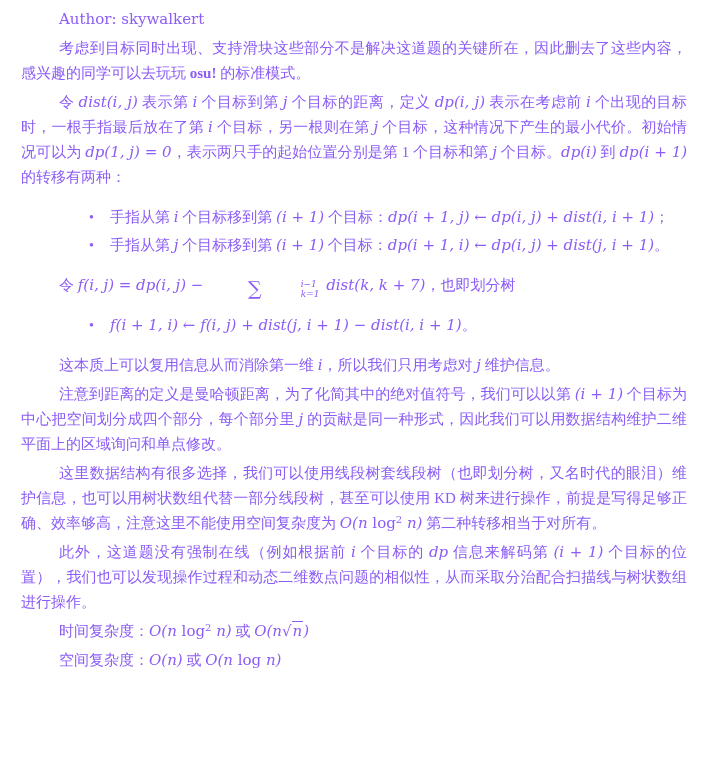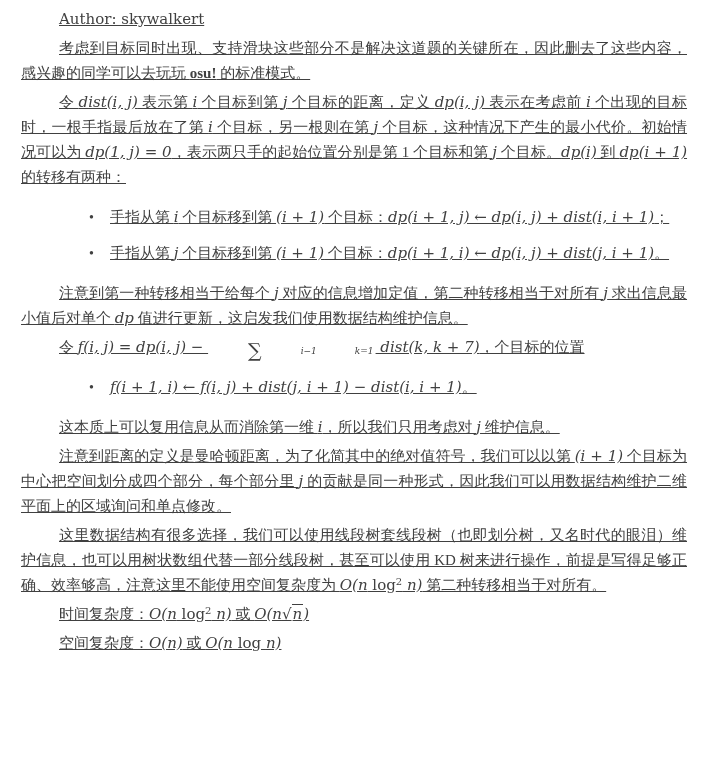--- a/index.html
+++ b/index.html
@@ -7,37 +7,36 @@
   .page {
     position: relative;
     width: 706px;
     height: 761px;
     background: #ffffff;
     padding: 7px 19px 0 21px;
     overflow: hidden;
     font-family: "Liberation Serif", "DejaVu Serif", serif;
     font-size: 15px;
     line-height: 25px;
-    color: #404040;
-    text-decoration: underline;
+    color: #8b5cf6;
   }
   .para {
     text-indent: 38px;
     text-align: justify;
     margin-top: 4px;
   }
   .para:first-child { margin-top: 0; }
   ul.bullets {
     list-style: none;
     margin: 15px 0 15px 0;
     padding-left: 89px;
   }
   ul.bullets li {
     position: relative;
-    margin-top: 11px;
+    margin-top: 3px;
     text-align: left;
   }
   ul.bullets li:first-child { margin-top: 0; }
   ul.bullets li::before {
     content: "\2022";
     position: absolute;
     left: -21px;
     top: 0;
     font-size: 14px;
   }
@@ -60,20 +59,21 @@
     margin: 0 2px;
   }
   .sum .sigma {
     font-family: "DejaVu Serif", serif;
     font-style: normal;
     font-size: 19px;
     line-height: 19px;
   }
   .sum .limits {
     display: inline-flex;
+    flex-direction: column;
     font-family: "DejaVu Serif", serif;
     font-style: italic;
     font-size: 9px;
     line-height: 9.5px;
     margin-left: 1px;
     transform: translateY(1px);
     justify-content: flex-end;
   }
   .sqrt { display: inline; white-space: nowrap; }
   .sqrt .rad { font-family: "DejaVu Serif", serif; font-style: normal; }
@@ -89,30 +89,30 @@
 
 <div class="page">
   <div id="doc-body">
       <div class="para"><span class="seg-roman">Author: skywalkert</span></div>
       <div class="para"><span class="seg-plain">考虑到目标同时出现、支持滑块这些部分不是解决这道题的关键所在，因此删去了这些内容，感兴趣的同学可以去玩玩 </span><span class="seg-bold">osu!</span><span class="seg-plain"> 的标准模式。</span></div>
       <div class="para"><span class="seg-plain">令 </span><span class="seg-math">dist(i, j)</span><span class="seg-plain"> 表示第 </span><span class="seg-math">i</span><span class="seg-plain"> 个目标到第 </span><span class="seg-math">j</span><span class="seg-plain"> 个目标的距离，定义 </span><span class="seg-math">dp(i, j)</span><span class="seg-plain"> 表示在考虑前 </span><span class="seg-math">i</span><span class="seg-plain"> 个出现的目标时，一根手指最后放在了第 </span><span class="seg-math">i</span><span class="seg-plain"> 个目标，另一根则在第 </span><span class="seg-math">j</span><span class="seg-plain"> 个目标，这种情况下产生的最小代价。初始情况可以为 </span><span class="seg-math">dp(1, j) = 0</span><span class="seg-plain">，表示两只手的起始位置分别是第 1 个目标和第 </span><span class="seg-math">j</span><span class="seg-plain"> 个目标。</span><span class="seg-math">dp(i)</span><span class="seg-plain"> 到 </span><span class="seg-math">dp(i + 1)</span><span class="seg-plain"> 的转移有两种：</span></div>
       <ul class="bullets">
         <li><span class="seg-plain">手指从第 </span><span class="seg-math">i</span><span class="seg-plain"> 个目标移到第 </span><span class="seg-math">(i + 1)</span><span class="seg-plain"> 个目标：</span><span class="seg-math">dp(i + 1, j) ← dp(i, j) + dist(i, i + 1)</span><span class="seg-plain">；</span></li>
         <li><span class="seg-plain">手指从第 </span><span class="seg-math">j</span><span class="seg-plain"> 个目标移到第 </span><span class="seg-math">(i + 1)</span><span class="seg-plain"> 个目标：</span><span class="seg-math">dp(i + 1, i) ← dp(i, j) + dist(j, i + 1)</span><span class="seg-plain">。</span></li>
       </ul>
-      <div class="para"><span class="seg-plain">注意到第一种转移相当于给每个 </span><span class="seg-math">j</span><span class="seg-plain"> 对应的信息增加定值，第二种转移相当于对所有 </span><span class="seg-math">j</span><span class="seg-plain"> 求出信息最小值后对单个 </span><span class="seg-math">dp</span><span class="seg-plain"> 值进行更新，这启发我们使用数据结构维护信息。</span></div>
       <div class="para"><span class="seg-plain">令 </span><span class="seg-math">f(i, j) = dp(i, j) − </span><span class="sum">
           <span class="sigma">∑</span>
           <span class="limits">
             <span class="lim-sup">i−1</span>
             <span class="lim-sub">k=1</span>
           </span>
-        </span><span class="seg-math"> dist(k, k + 7)</span><span class="seg-plain">，个目标的位置</span></div>
+        </span><span class="seg-math"> dist(k, k + 7)</span><span class="seg-plain">，也即划分树</span></div>
       <ul class="bullets">
         <li><span class="seg-math">f(i + 1, i) ← f(i, j) + dist(j, i + 1) − dist(i, i + 1)</span><span class="seg-plain">。</span></li>
       </ul>
       <div class="para"><span class="seg-plain">这本质上可以复用信息从而消除第一维 </span><span class="seg-math">i</span><span class="seg-plain">，所以我们只用考虑对 </span><span class="seg-math">j</span><span class="seg-plain"> 维护信息。</span></div>
       <div class="para"><span class="seg-plain">注意到距离的定义是曼哈顿距离，为了化简其中的绝对值符号，我们可以以第 </span><span class="seg-math">(i + 1)</span><span class="seg-plain"> 个目标为中心把空间划分成四个部分，每个部分里 </span><span class="seg-math">j</span><span class="seg-plain"> 的贡献是同一种形式，因此我们可以用数据结构维护二维平面上的区域询问和单点修改。</span></div>
       <div class="para"><span class="seg-plain">这里数据结构有很多选择，我们可以使用线段树套线段树（也即划分树，又名时代的眼泪）维护信息，也可以用树状数组代替一部分线段树，甚至可以使用 KD 树来进行操作，前提是写得足够正确、效率够高，注意这里不能使用空间复杂度为 </span><span class="seg-math">O(n</span><span class="seg-roman"> log</span><sup class="seg-sup">2</sup><span class="seg-math"> n)</span><span class="seg-plain"> 第二种转移相当于对所有。</span></div>
+      <div class="para"><span class="seg-plain">此外，这道题没有强制在线（例如根据前 </span><span class="seg-math">i</span><span class="seg-plain"> 个目标的 </span><span class="seg-math">dp</span><span class="seg-plain"> 信息来解码第 </span><span class="seg-math">(i + 1)</span><span class="seg-plain"> 个目标的位置），我们也可以发现操作过程和动态二维数点问题的相似性，从而采取分治配合扫描线与树状数组进行操作。</span></div>
       <div class="para"><span class="seg-plain">时间复杂度：</span><span class="seg-math">O(n</span><span class="seg-roman"> log</span><sup class="seg-sup">2</sup><span class="seg-math"> n)</span><span class="seg-plain"> 或 </span><span class="seg-math">O(n</span><span class="sqrt"><span class="rad">√</span><span class="sqrt-arg">n</span></span><span class="seg-math">)</span></div>
       <div class="para"><span class="seg-plain">空间复杂度：</span><span class="seg-math">O(n)</span><span class="seg-plain"> 或 </span><span class="seg-math">O(n</span><span class="seg-roman"> log </span><span class="seg-math">n)</span></div>
     </div>
 </div>
 
 </body></html>

